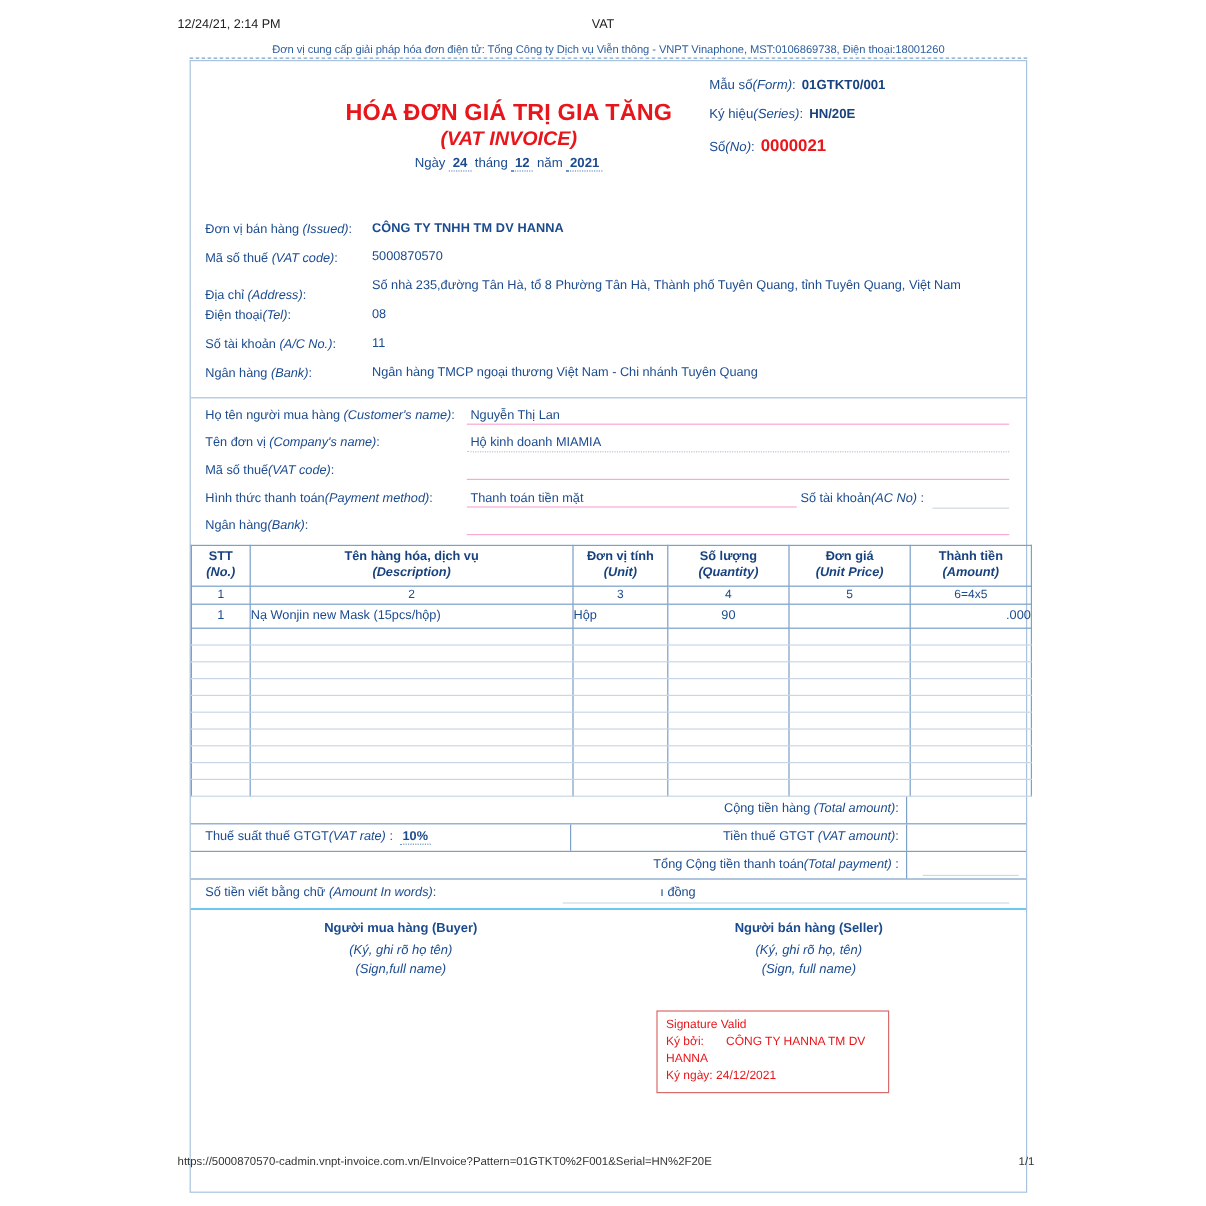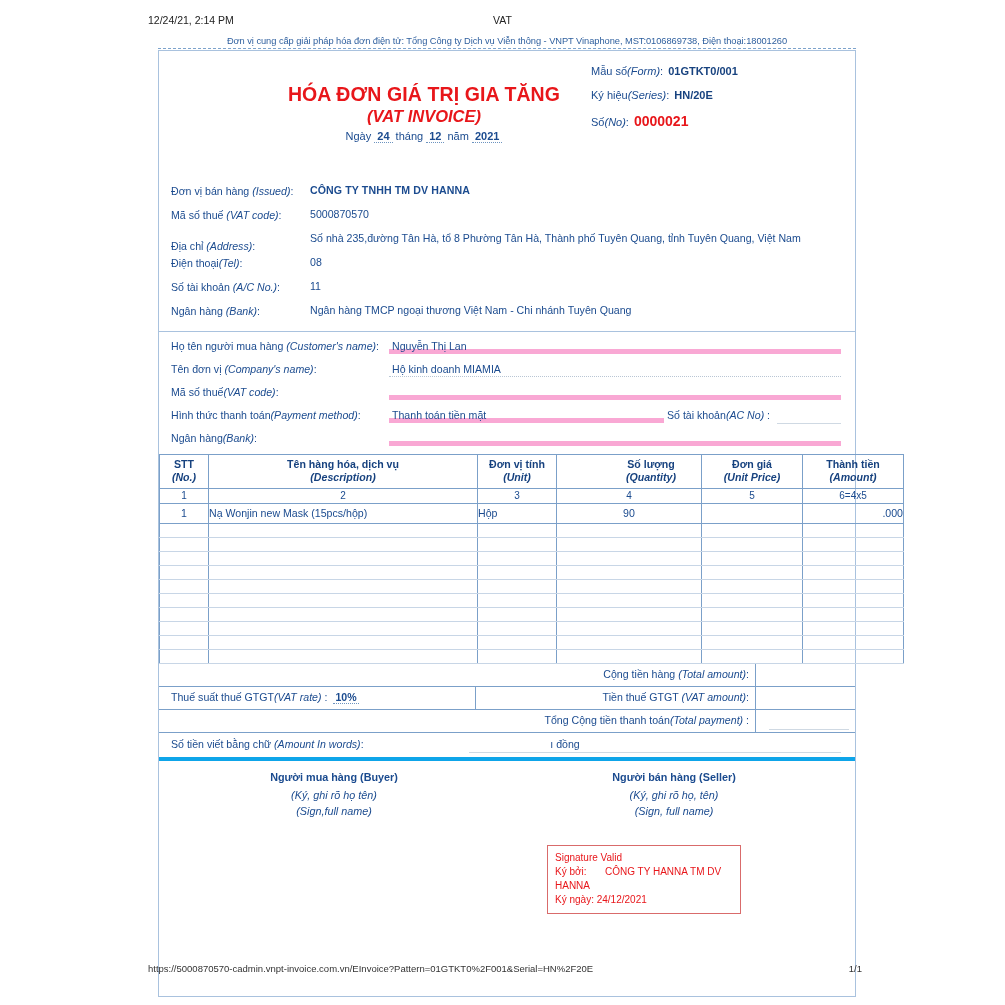--- a/index.html
+++ b/index.html
@@ -198,21 +198,21 @@
     left: 12px;
     top: 4px;
     white-space: nowrap;
   }
   .brow .k i { font-style: italic; }
   .brow .fill {
     position: absolute;
     left: 230px;
     right: 14px;
     top: 4px;
-    border-bottom: 5px solid #f9a8d4;
+    border-bottom: 1px solid #f9a8d4;
     height: 15px;
     padding-left: 3px;
     box-sizing: border-box;
   }
   .brow .fill.dotted { border-bottom: 1px dotted #b9c6d4; }
   .brow .fill2 {
     position: absolute;
     left: 230px;
     right: 14px;
     top: 21px;
@@ -342,21 +342,21 @@
     position: absolute;
     right: 6px;
     bottom: 2px;
     width: 80px;
     border-bottom: 1px solid #cfd9e3;
   }
 
   .words-row {
     position: relative;
     height: 24px;
-    border-bottom: 4px solid #0ea5e9;
+    border-bottom: 1px solid #0ea5e9;
     font-size: 10.6px;
   }
   .words-row .k {
     position: absolute;
     left: 12px;
     top: 5px;
     white-space: nowrap;
   }
   .words-row .k i { font-style: italic; }
   .words-row .v {
@@ -495,21 +495,21 @@
       <span class="fill"></span>
     </div>
   </div>
 
   <table class="items">
     <thead>
       <tr>
         <th style="width:48px;"><span>STT</span><i>(No.)</i></th>
         <th style="width:268px;"><span>Tên hàng hóa, dịch vụ</span><i>(Description)</i></th>
         <th style="width:78px;"><span>Đơn vị tính</span><i>(Unit)</i></th>
-        <th style="width:100px;padding-left:44px;"><span>Số lượng</span><i>(Quantity)</i></th>
+        <th style="width:100px;"><span>Số lượng</span><i>(Quantity)</i></th>
         <th style="width:100px;"><span>Đơn giá</span><i>(Unit Price)</i></th>
         <th style="width:100px;"><span>Thành tiền</span><i>(Amount)</i></th>
       </tr>
       <tr class="numrow">
         <td class="c-stt">1</td>
         <td class="c-desc" style="text-align:center;">2</td>
         <td class="c-unit" style="text-align:center;padding-left:0;">3</td>
         <td class="c-qty">4</td>
         <td class="c-price">5</td>
         <td class="c-amt" style="text-align:center;padding-right:0;">6=4x5</td>

